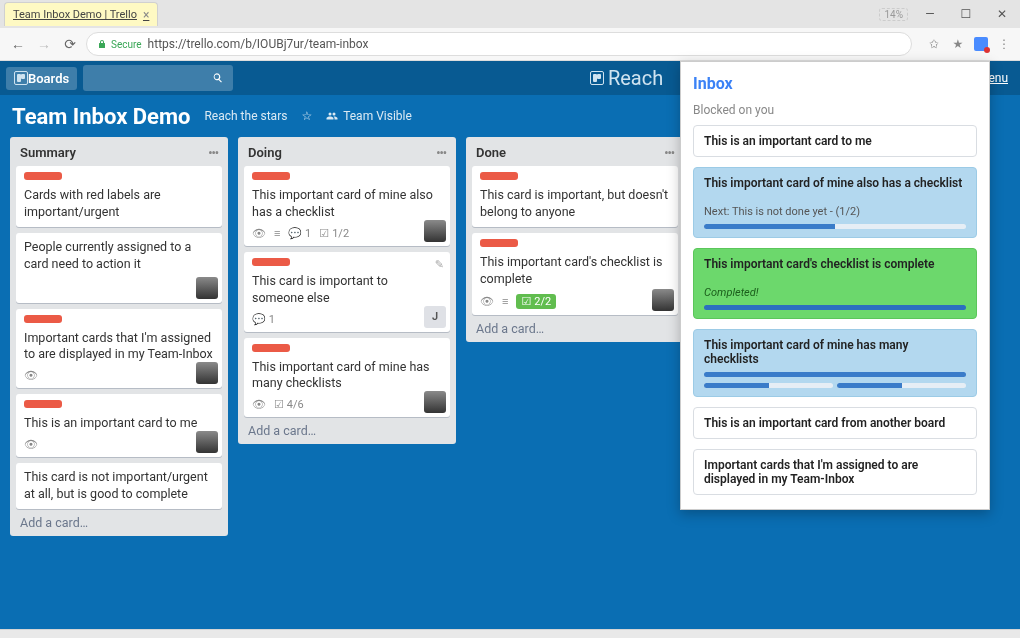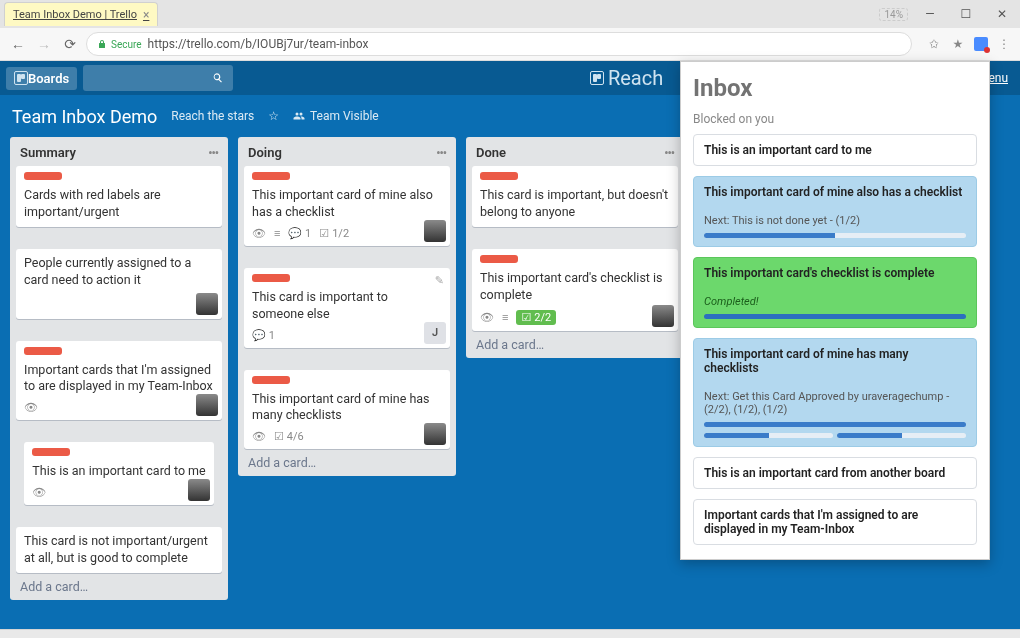--- a/index.html
+++ b/index.html
@@ -34,44 +34,44 @@
 .logo-glyph { display: inline-block; width: 14px; height: 14px; border: 1.5px solid #cfe3f0; border-radius: 2px; position: relative; }
 .logo-glyph::before, .logo-glyph::after { content: ""; position: absolute; background: #cfe3f0; top: 2px; width: 4px; border-radius: 1px; }
 .logo-glyph::before { left: 2px; height: 8px; }
 .logo-glyph::after { right: 2px; height: 5px; }
 .hdr-right { position: absolute; right: 4px; top: 0; height: 34px; display: flex; align-items: center; gap: 6px; padding: 0 4px; }
 .bell { color: #fff; font-size: 14px; padding: 4px 8px; background: rgba(255,255,255,0.22); border-radius: 3px; }
 .menu-link { color: #fff; font-size: 12px; text-decoration: underline; padding-right: 4px; }
 
 
 .board-header { display: flex; align-items: center; height: 42px; padding: 0 12px; gap: 14px; color: #fff; }
-.board-name { font-size: 18px; font-weight: 400; }
+.board-name { font-size: 22px; font-weight: 700; }
 .board-sub { font-size: 12px; opacity: 0.85; }
 .board-icon { font-size: 12px; opacity: 0.85; }
 
 
 .board-canvas { display: flex; gap: 10px; padding: 0 10px 26px; height: calc(100% - 76px); align-items: flex-start; overflow: hidden; }
 .list { background: #e2e4e6; border-radius: 3px; width: 218px; flex-shrink: 0; padding: 6px 6px 2px; display: flex; flex-direction: column; }
 .list-header { display: flex; align-items: center; justify-content: space-between; padding: 2px 4px 6px; font-size: 13px; font-weight: 600; color: #333; }
 .list-menu { color: #888; font-size: 12px; letter-spacing: -1px; }
-.cards { display: flex; flex-direction: column; gap: 22px; align-items: center; }
+.cards { display: flex; flex-direction: column; gap: 6px; }
 .card { background: #fff; border-radius: 3px; padding: 6px 8px 6px; font-size: 12.5px; color: #333; box-shadow: 0 1px 0 rgba(9,30,66,.2); position: relative; }
 .label-red { display: inline-block; width: 38px; height: 8px; background: #eb5a46; border-radius: 3px; margin-bottom: 4px; }
 .card-text { line-height: 1.35; color: #333; }
 .card-badges { display: flex; align-items: center; gap: 8px; margin-top: 6px; font-size: 11px; color: #888; }
 .badge { display: inline-flex; align-items: center; gap: 3px; }
 .badge.complete { background: #61bd4f; color: #fff; border-radius: 3px; padding: 1px 5px; }
 .avatar { width: 22px; height: 22px; border-radius: 3px; background: linear-gradient(#8a8a8a,#333); position: absolute; right: 4px; bottom: 4px; }
 .avatar.letter { background: #dfe1e6; color: #555; display: flex; align-items: center; justify-content: center; font-size: 11px; font-weight: 600; }
 .edit-pencil { position: absolute; right: 6px; top: 6px; color: #aaa; font-size: 11px; }
 .add-card { font-size: 12.5px; color: #6b778c; padding: 6px 4px 4px; cursor: pointer; }
 
 
 .inbox-panel { position: absolute; top: 0; right: 30px; width: 310px; background: #fff; border: 1px solid #ccc; box-shadow: 0 4px 12px rgba(0,0,0,.25); padding: 12px 12px 14px; max-height: 560px; overflow-y: auto; }
-.inbox-title { font-size: 24px; font-weight: 700; color: #737373; margin-bottom: 10px; }
+.inbox-title { font-size: 16px; font-weight: 700; color: #3b82f6; margin-bottom: 10px; }
 .inbox-sect { font-size: 12px; color: #888; margin-bottom: 8px; }
 .inbox-items { display: flex; flex-direction: column; gap: 10px; }
 .inbox-card { border: 1px solid #d9dde2; border-radius: 4px; padding: 8px 10px; font-size: 12px; color: #333; }
 .inbox-card .title { font-weight: 600; color: #222; }
 .inbox-card .sub { font-size: 11px; color: #555; margin-top: 15px; }
 .inbox-card.blue { background: #b3d8ef; border-color: #9ccbe6; }
 .inbox-card.green { background: #6cd86c; border-color: #5bc65b; }
 .inbox-card.green .sub { color: #1b5e1b; font-style: italic; }
 .progress { margin-top: 6px; height: 5px; background: #e6eef5; border-radius: 3px; overflow: hidden; }
 .progress > div { height: 100%; background: #3a7cc9; }
@@ -282,21 +282,20 @@
       </div>
       <div class="inbox-card green">
         <div class="title">This important card's checklist is complete</div>
         <div class="sub">Completed!</div>
         <div class="progress">
             <div style="width:100%;background:#2c6fbf"></div>
           </div>
       </div>
       <div class="inbox-card blue">
         <div class="title">This important card of mine has many checklists</div>
-        <div class="sub">Next: Get this Card Approved by uraveragechump - (2/2), (1/2), (1/2)</div>
         <div class="multi-progress">
           <div class="seg">
               <div style="width:100%"></div>
             </div>
         </div>
         <div class="multi-progress">
           <div class="seg">
               <div style="width:50%"></div>
             </div>
           <div class="seg">

